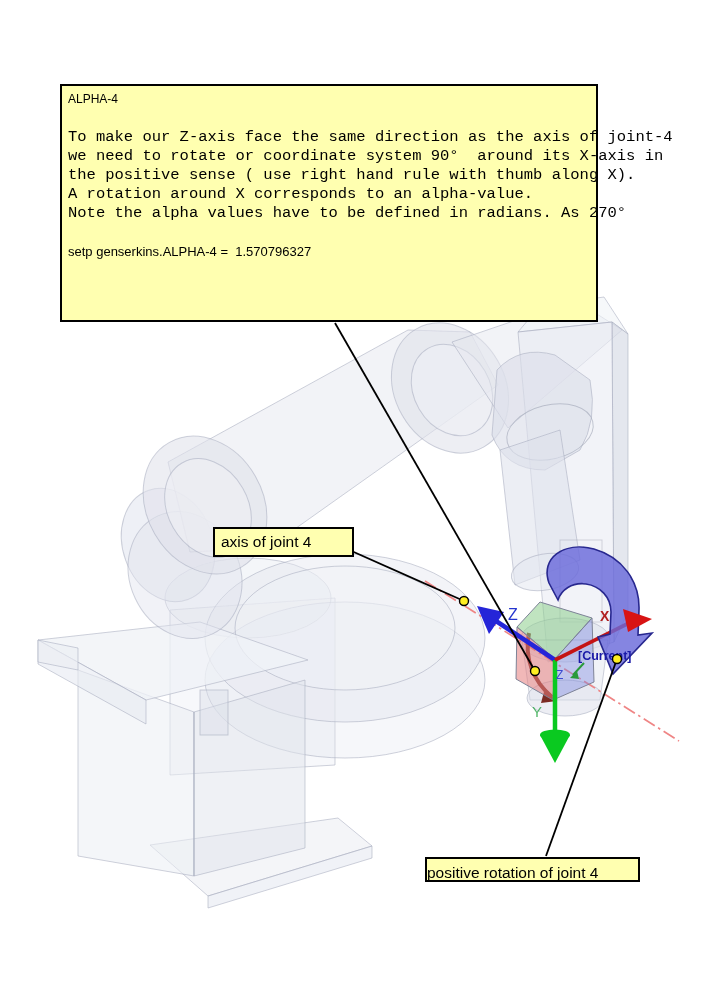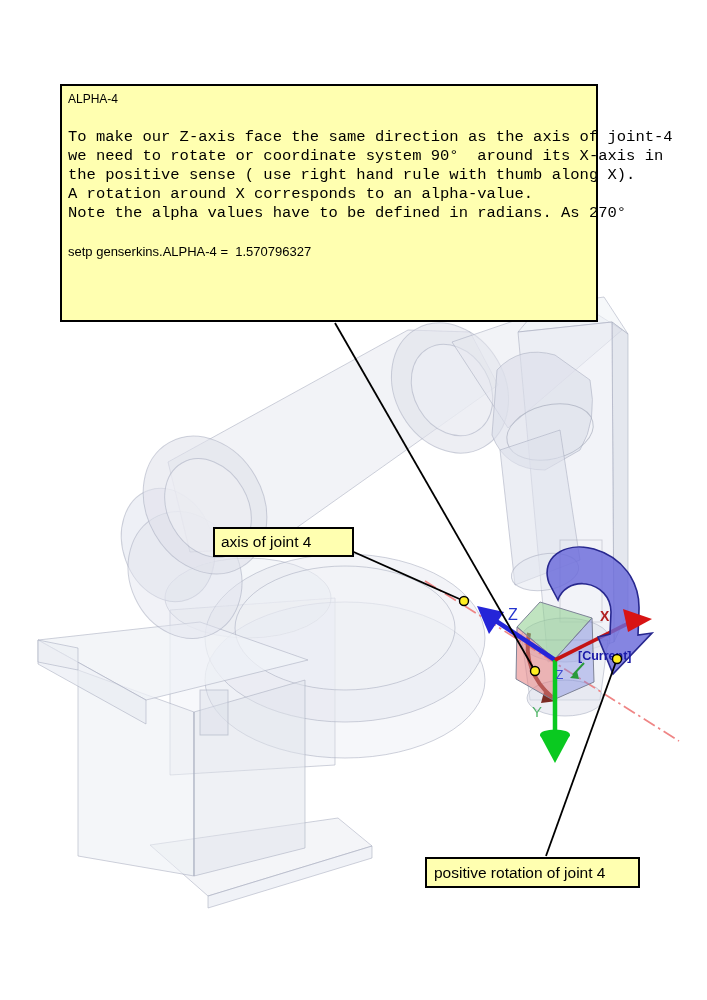--- a/index.html
+++ b/index.html
@@ -15,21 +15,21 @@
   }
   .note-title{font-size:12px;line-height:19px;white-space:pre;}
   .note-gap{height:19px;}
   .note-line{font-size:15.5px;line-height:19px;white-space:pre;font-family:Liberation Mono, monospace;}
   .note-command{font-size:13px;line-height:19px;white-space:pre;margin-top:19px;}
   .callout{
     position:absolute;box-sizing:border-box;border:2px solid #000;background:#ffffb0;
     color:#000;font-size:15.5px;white-space:pre;
   }
   .callout.axis{left:213px;top:527px;width:141px;height:30px;line-height:26px;padding-left:6px;}
-  .callout.rot{left:425px;top:857px;width:215px;height:31px;line-height:27px;padding-left:7px;}
+  .callout.rot{left:425px;top:857px;width:215px;height:25px;line-height:27px;}
   text{font-family:"Liberation Sans", sans-serif;}
 </style>
 </head>
 <body>
 
 <div class="page">
 
 <svg width="707" height="1000" viewBox="0 0 707 1000">
 
   <g stroke="rgba(158,164,184,0.55)" stroke-width="1" opacity="0.92">

